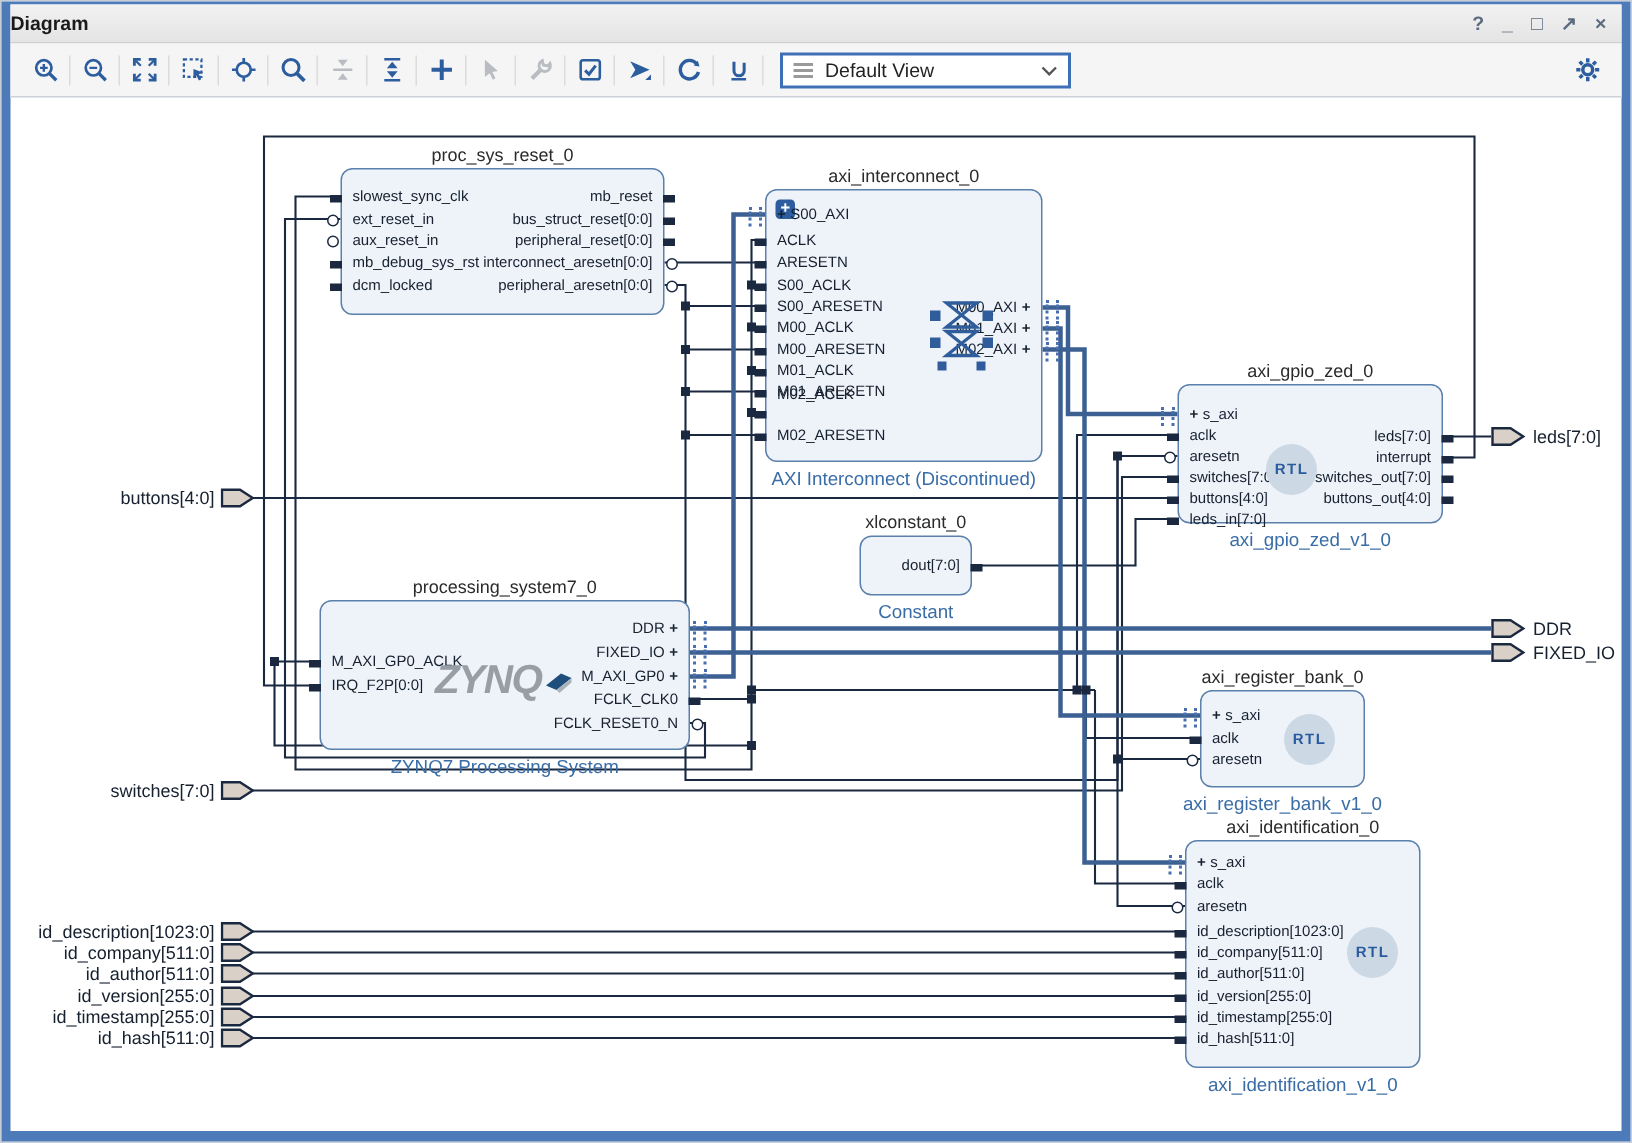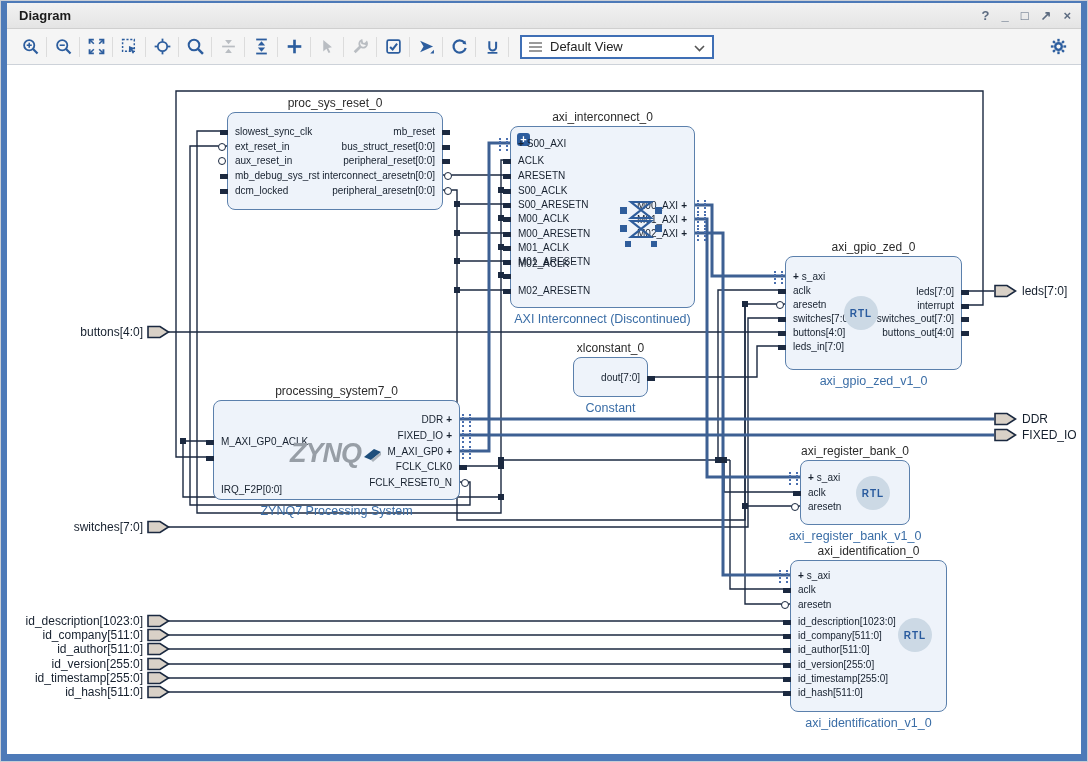--- a/index.html
+++ b/index.html
@@ -3,21 +3,21 @@
 <meta charset="utf-8">
 <style>
   html,body{margin:0;padding:0;width:1088px;height:762px;overflow:hidden;
     font-family:"Liberation Sans",sans-serif;background:#ffffff;}
   .frame{position:absolute;inset:0;background:#c9ced6;}
   .frame-inner{position:absolute;inset:1px;border:2px solid #4d7ab8;
     border-left-width:6px;border-right-width:6px;border-bottom-width:7px;
     background:#ffffff;box-sizing:border-box;}
   .titlebar{height:25px;background:linear-gradient(#f2f2f2,#e4e4e4);
     border-bottom:1px solid #cfcfcf;display:flex;align-items:center;}
-  .titlebar .title{font-weight:bold;font-size:13px;color:#1a1a1a;padding-left:12px;}
+  .titlebar .title{font-weight:bold;font-size:13px;color:#1a1a1a;}
   .win-controls{margin-left:auto;display:flex;gap:12px;padding-right:10px;}
   .win-controls span{color:#5c6b80;font-size:13px;font-weight:bold;line-height:18px;cursor:default;}
   .toolbar{height:36px;background:#f5f5f5;border-bottom:1px solid #cdd2d9;
     display:flex;align-items:center;padding:0 10px;box-sizing:border-box;}
   .tbtn{width:26px;height:26px;display:inline-flex;align-items:center;justify-content:center;
     color:#2c5d9e;flex:0 0 auto;}
   .tbtn.disabled{color:#b9bdc2;}
   .tsep{width:1px;height:20px;background:#dcdcdc;margin:0 3px;flex:0 0 auto;}
   .view-dd{height:24px;border:2px solid #3f6fb5;background:#fff;display:flex;align-items:center;
     width:194px;margin-left:8px;padding:0 7px;box-sizing:border-box;gap:8px;}
@@ -355,21 +355,21 @@
           <rect x="0" y="10" width="7" height="7" fill="#2f5d9b"></rect>
           <rect x="35" y="10" width="7" height="7" fill="#2f5d9b"></rect>
           <path d="M11 5 H31 L11 21 H31 Z" fill="none" stroke="#2f5d9b" stroke-width="2.2"></path>
           <rect x="0" y="28" width="7" height="7" fill="#2f5d9b"></rect>
           <rect x="35" y="28" width="7" height="7" fill="#2f5d9b"></rect>
           <path d="M11 24 H31 L11 40 H31 Z" fill="none" stroke="#2f5d9b" stroke-width="2.2"></path>
           <rect x="5" y="44" width="6" height="6" fill="#2f5d9b"></rect>
           <rect x="31" y="44" width="6" height="6" fill="#2f5d9b"></rect>
         </svg></div>
     </div>
-    <div class="block" style="left: 785px; top: 256px; width: 177px; height: 114px;">
+    <div class="block" style="left: 785px; top: 256px; width: 177px; height: 93px;">
       <div class="bname">axi_gpio_zed_0</div>
       <div class="btype">axi_gpio_zed_v1_0</div>
       <div class="port pl" style="top: 20px;"><span class="plus">+</span><span>s_axi</span></div>
       <span class="ifm sl" style="top: 13.5px;"></span>
       <div class="port pl" style="top: 34px;"><span>aclk</span></div>
       <span class="stub sl" style="top: 31.5px;"></span>
       <div class="port pl" style="top: 48px;"><span>aresetn</span></div>
       <span class="rstc sl" style="top: 43.5px;"></span>
       <div class="port pl" style="top: 62px;"><span>switches[7:0]</span></div>
       <span class="stub sl" style="top: 59.5px;"></span>
@@ -391,21 +391,21 @@
       <div class="bname">xlconstant_0</div>
       <div class="btype">Constant</div>
       <div class="port pr" style="top: 20px;"><span>dout[7:0]</span></div>
       <span class="stub sr" style="top: 17.5px;"></span>
     </div>
     <div class="block" style="left: 213px; top: 400px; width: 247px; height: 100px;">
       <div class="bname">processing_system7_0</div>
       <div class="btype">ZYNQ7 Processing System</div>
       <div class="port pl" style="top: 41px;"><span>M_AXI_GP0_ACLK</span></div>
       <span class="stub sl" style="top: 38.5px;"></span>
-      <div class="port pl" style="top: 57px; margin-top: 32px;"><span>IRQ_F2P[0:0]</span></div>
+      <div class="port pl" style="top: 57px;"><span>IRQ_F2P[0:0]</span></div>
       <span class="stub sl" style="top: 54.5px;"></span>
       <div class="port pr" style="top: 19px;"><span>DDR</span><span class="plus">+</span></div>
       <span class="ifm sr" style="top: 12.5px;"></span>
       <div class="port pr" style="top: 35px;"><span>FIXED_IO</span><span class="plus">+</span></div>
       <span class="ifm sr" style="top: 28.5px;"></span>
       <div class="port pr" style="top: 51px;"><span>M_AXI_GP0</span><span class="plus">+</span></div>
       <span class="ifm sr" style="top: 44.5px;"></span>
       <div class="port pr" style="top: 66px;"><span>FCLK_CLK0</span></div>
       <span class="stub sr" style="top: 63.5px;"></span>
       <div class="port pr" style="top: 82px;"><span>FCLK_RESET0_N</span></div>

